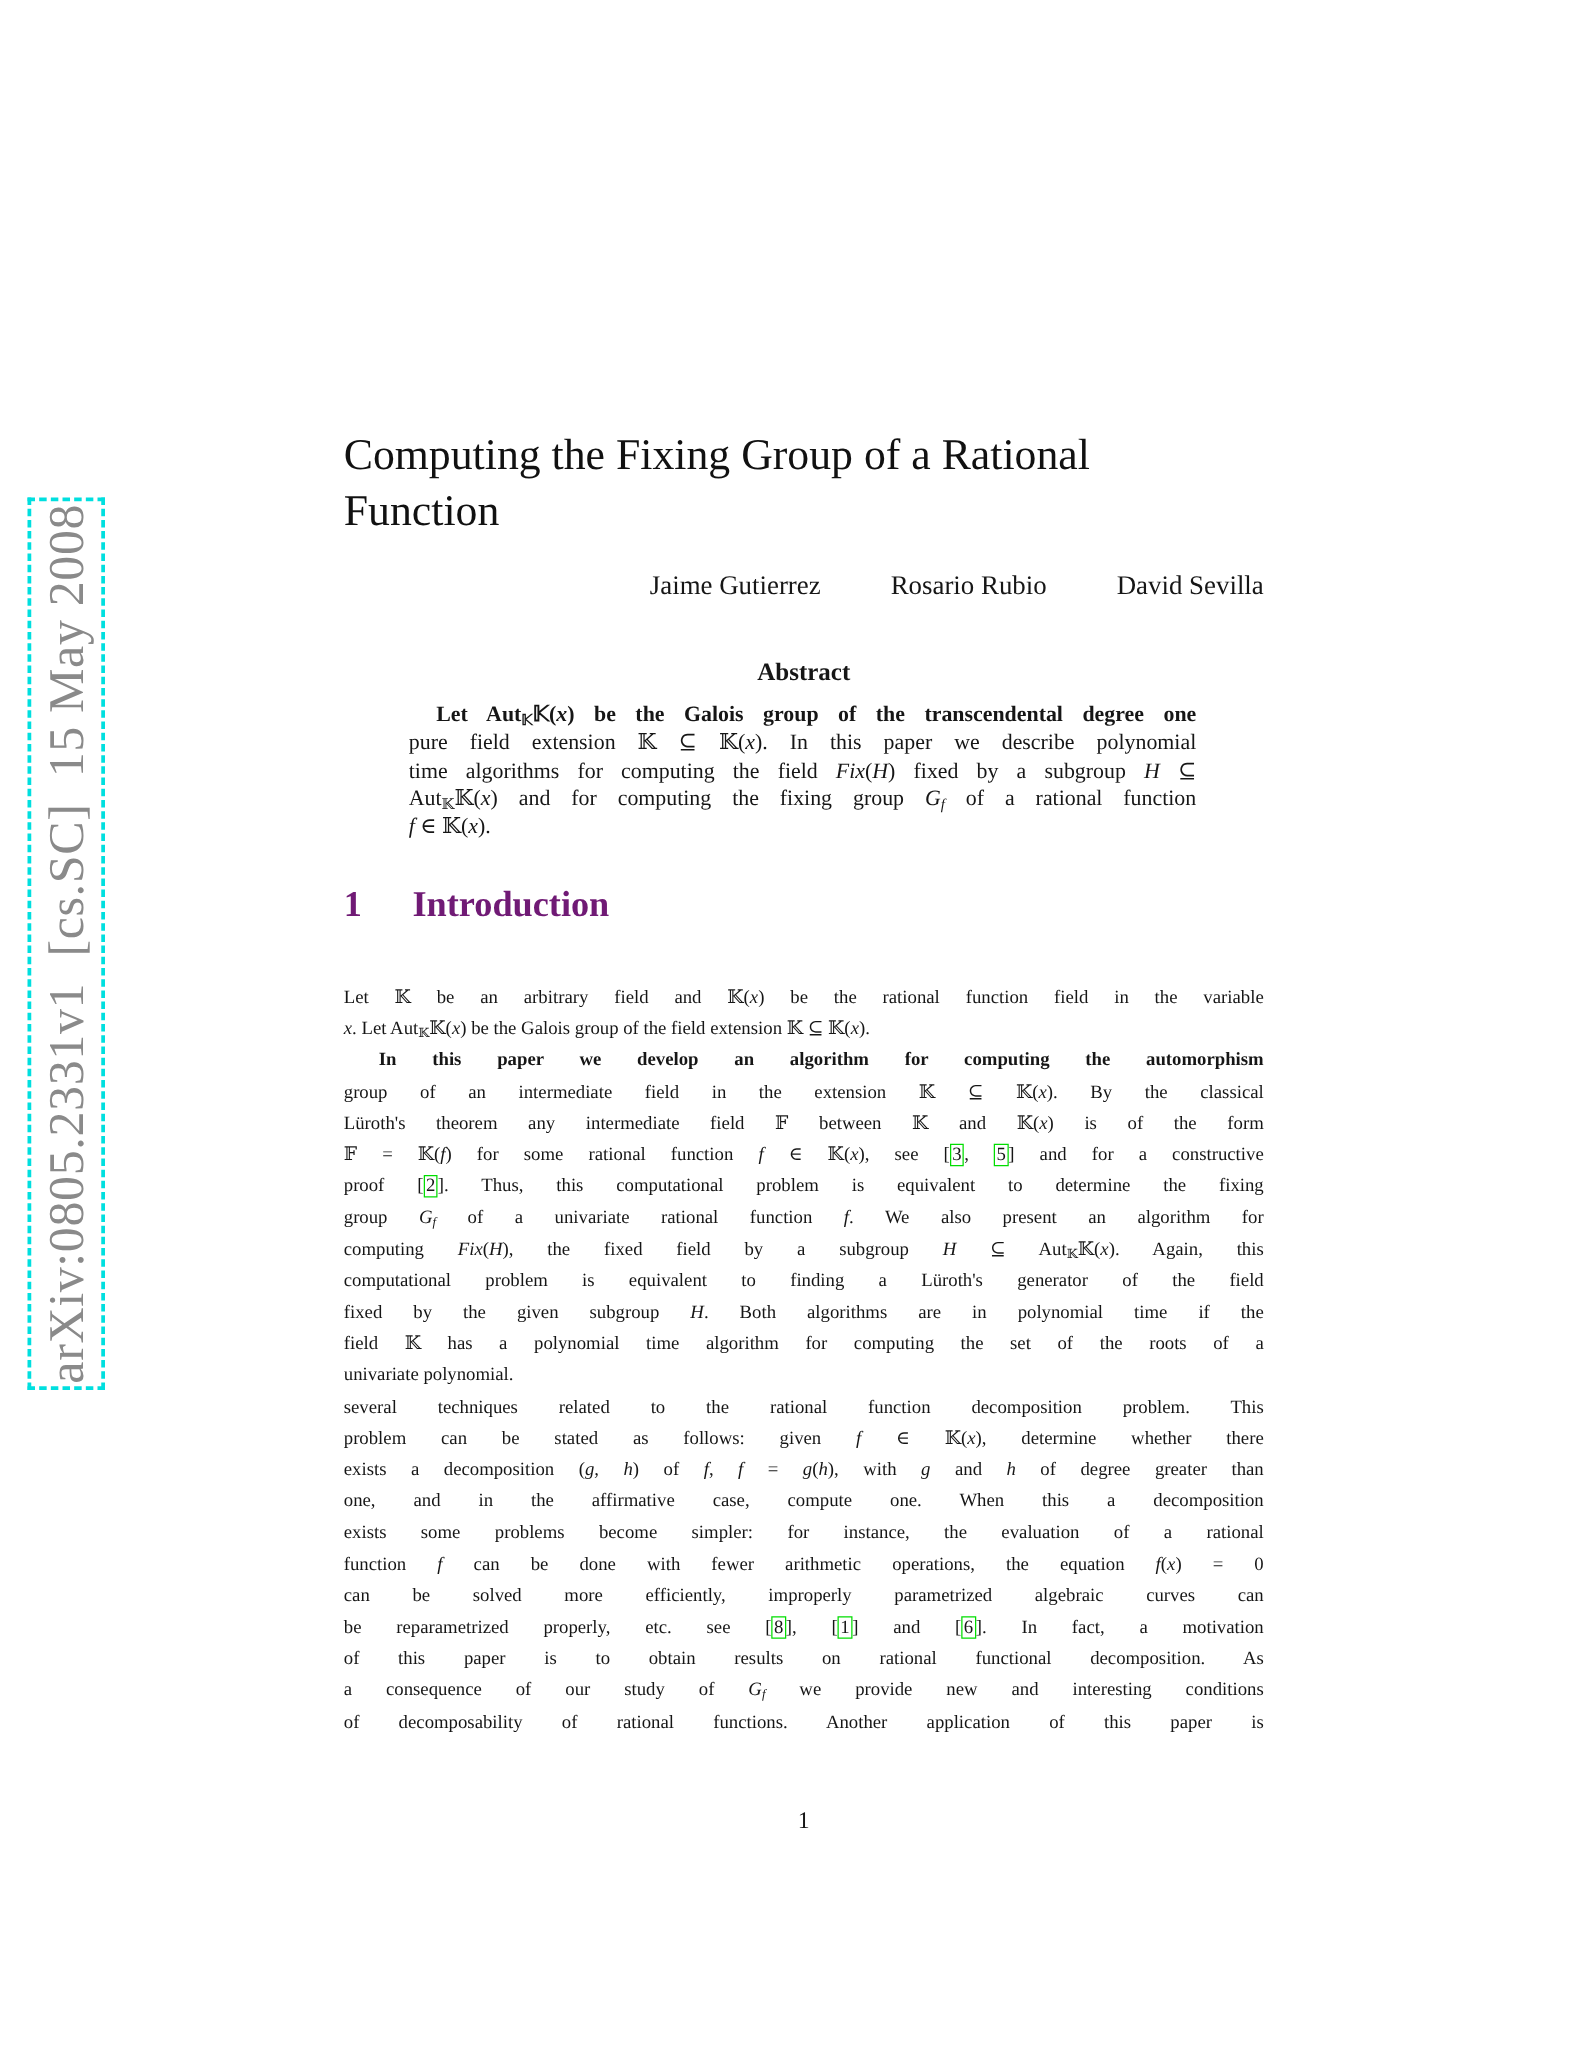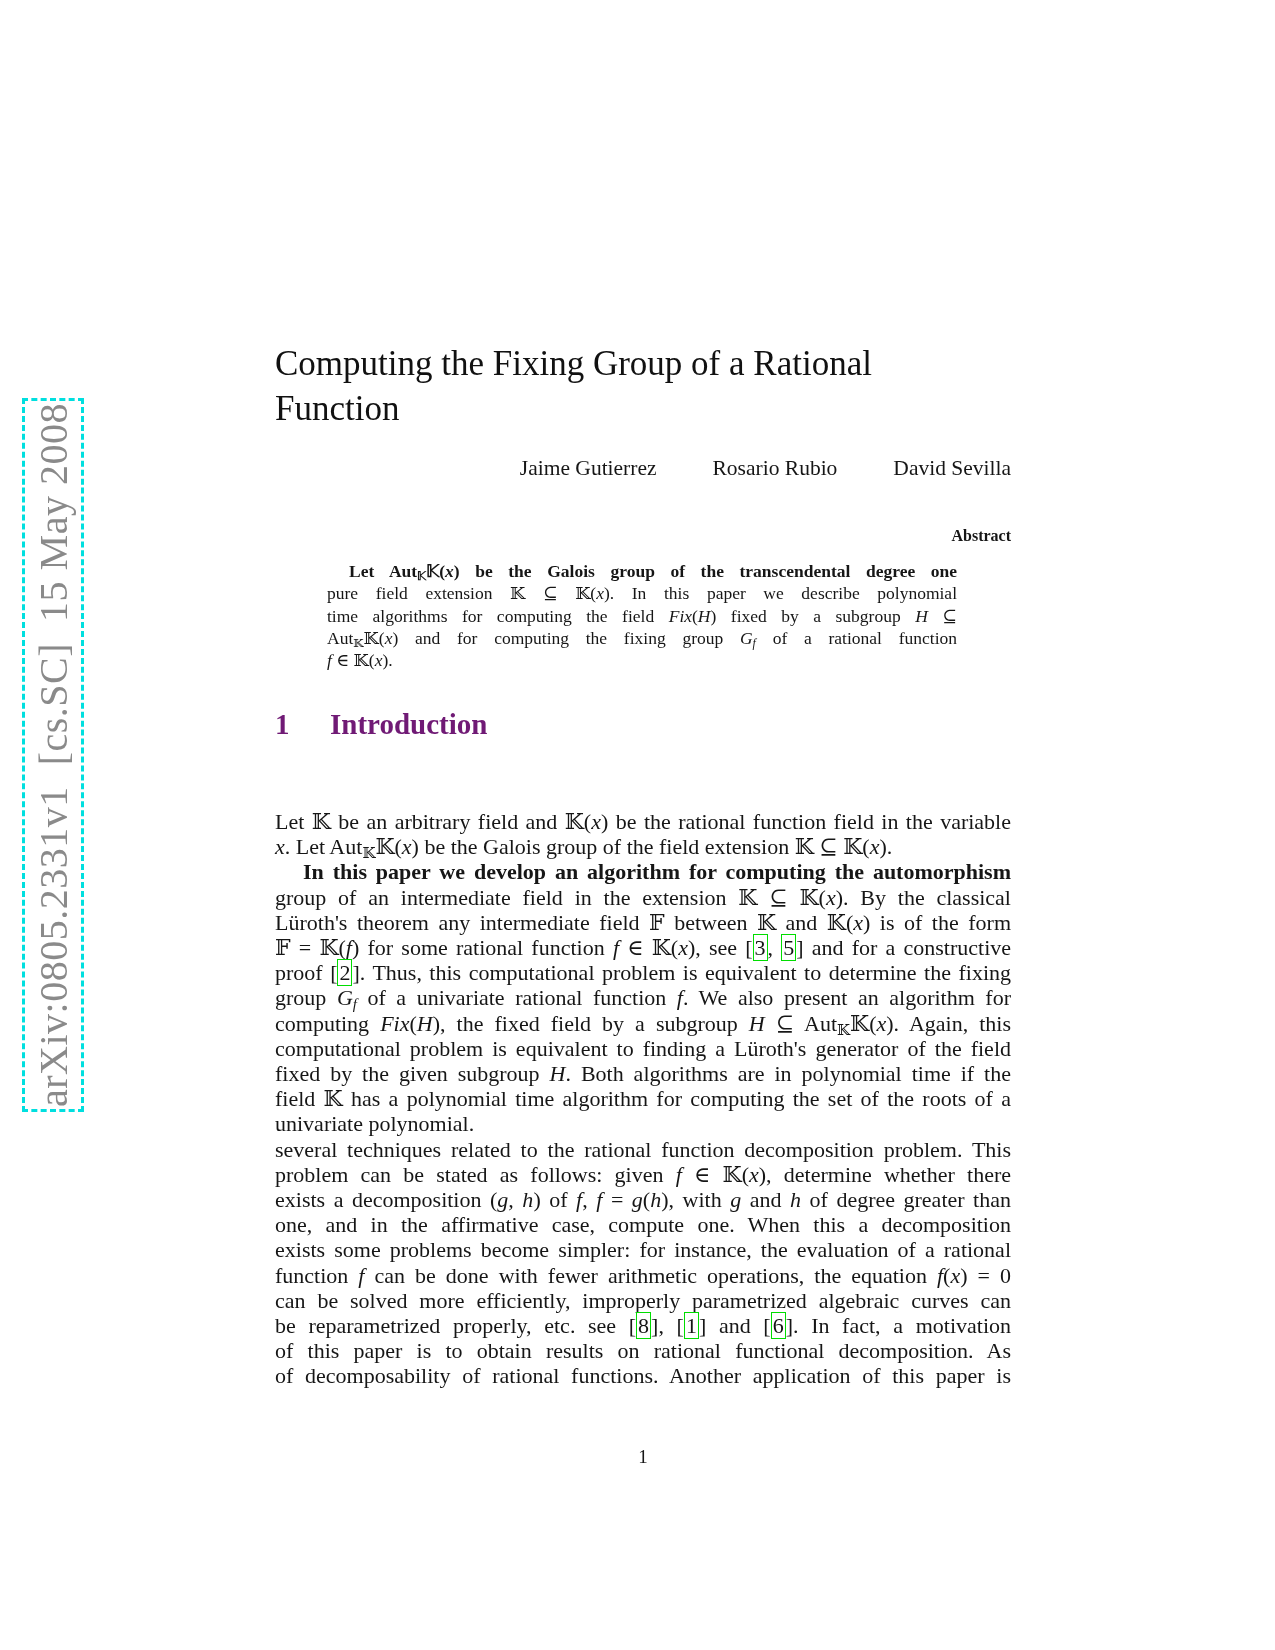--- a/index.html
+++ b/index.html
@@ -31,34 +31,34 @@
     text-align:left; font-size:35px; line-height:45px;
     font-weight:normal; color:#111111;
   }
   .authors {
     position:absolute; top:456px; width:736px;
     display:flex; justify-content:flex-end; gap:56px;
     font-size:21.5px;
   }
   .abstract-heading {
     position:absolute; top:527px; width:736px;
-    text-align:right; font-weight:bold; font-size:16px;
+    text-align:center; font-weight:bold; font-size:20px;
   }
   .abstract-body {
     position:absolute; top:560px; left:52px; width:630px;
     font-size:17.5px; line-height:22.3px;
   }
   .section-heading {
     position:absolute; top:708px; width:736px;
     font-size:29px; font-weight:bold; color:#701a75;
   }
   .section-number { display:inline-block; width:55px; }
   .body-text {
-    position:absolute; top:809px; width:736px;
-    font-size:22px; line-height:25.2px;
+    position:absolute; top:786px; width:736px;
+    font-size:15px; line-height:25.2px;
   }
   .page-number {
     position:absolute; top:1446px; width:736px;
     text-align:center; font-size:19px;
   }
   
   .jline { text-align:justify; text-align-last:justify; }
   .jline.last { text-align-last:auto; }
   .jline.indent { padding-left:28px;font-weight:bold; }
   .abstract-body .jline.indent { padding-left:22px; }
@@ -124,19 +124,20 @@
     <div>
         <div class="jline">several techniques related to the rational function decomposition problem. This</div>
         <div class="jline">problem can be stated as follows: given <i>f</i> ∈ 𝕂(<i>x</i>), determine whether there</div>
         <div class="jline">exists a decomposition (<i>g, h</i>) of <i>f</i>, <i>f</i> = <i>g</i>(<i>h</i>), with <i>g</i> and <i>h</i> of degree greater than</div>
         <div class="jline">one, and in the affirmative case, compute one. When this a decomposition</div>
         <div class="jline">exists some problems become simpler: for instance, the evaluation of a rational</div>
         <div class="jline">function <i>f</i> can be done with fewer arithmetic operations, the equation <i>f</i>(<i>x</i>) = 0</div>
         <div class="jline">can be solved more efficiently, improperly parametrized algebraic curves can</div>
         <div class="jline">be reparametrized properly, etc.  see [<span class="cite">8</span>], [<span class="cite">1</span>] and [<span class="cite">6</span>]. In fact, a motivation</div>
         <div class="jline">of this paper is to obtain results on rational functional decomposition. As</div>
+        <div class="jline">a consequence of our study of <i>G<sub>f</sub></i> we provide new and interesting conditions</div>
         <div class="jline">of decomposability of rational functions. Another application of this paper is</div>
       </div>
   </div>
 
   <div class="page-number">1</div>
 
 </div>
 
 </body></html>

